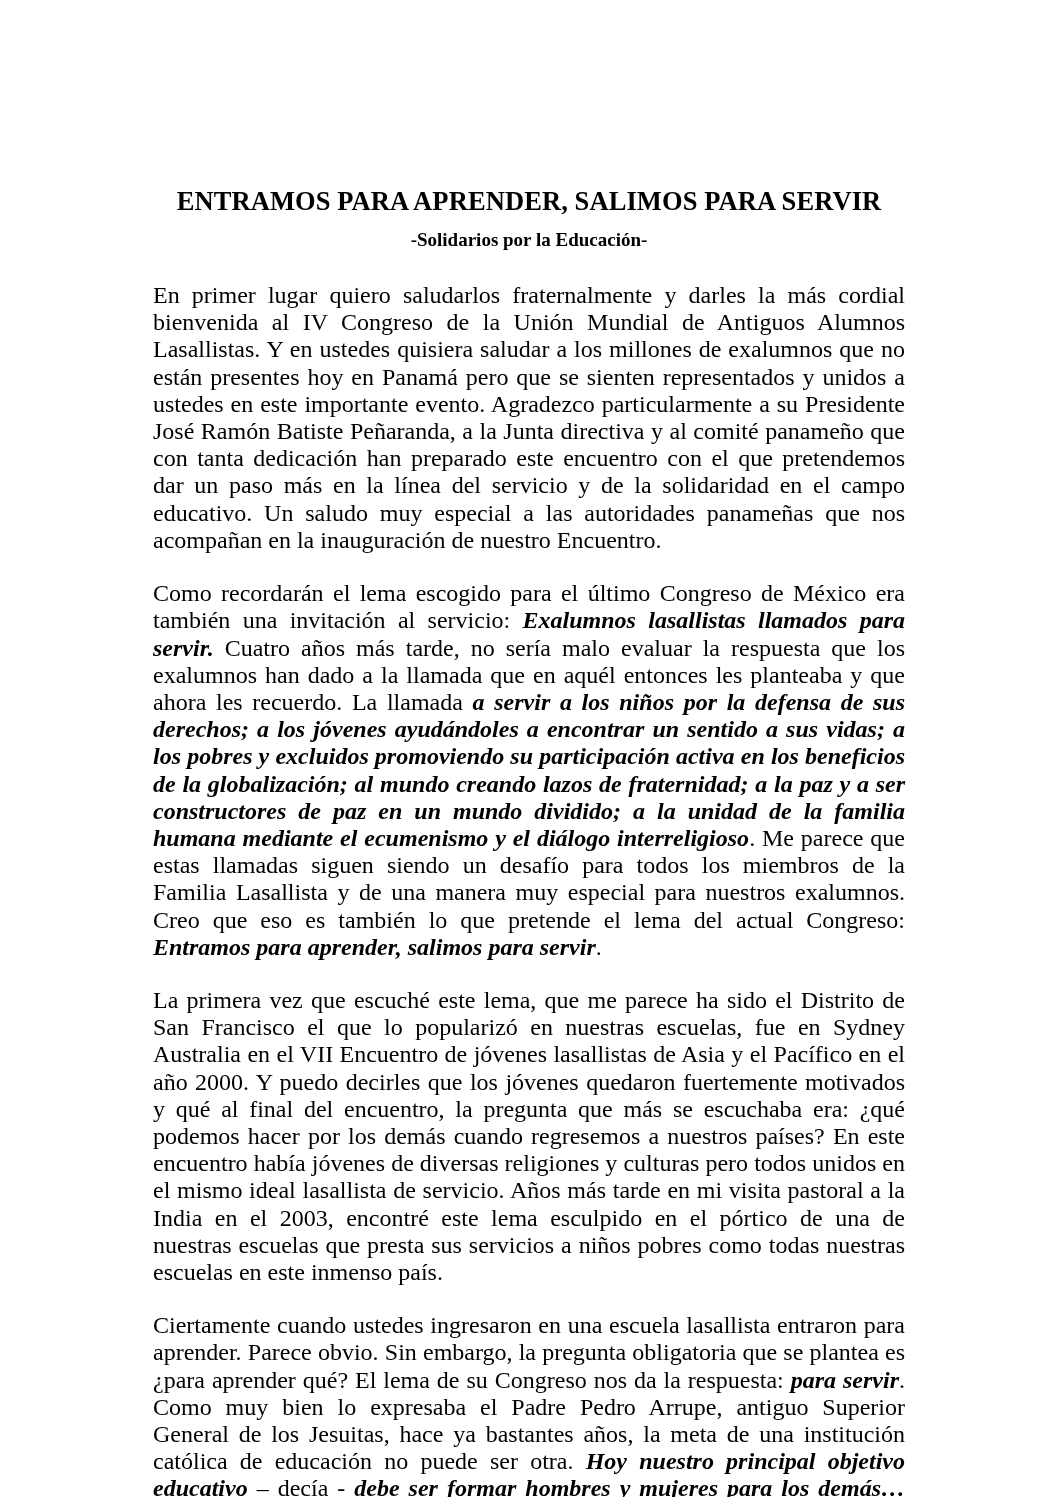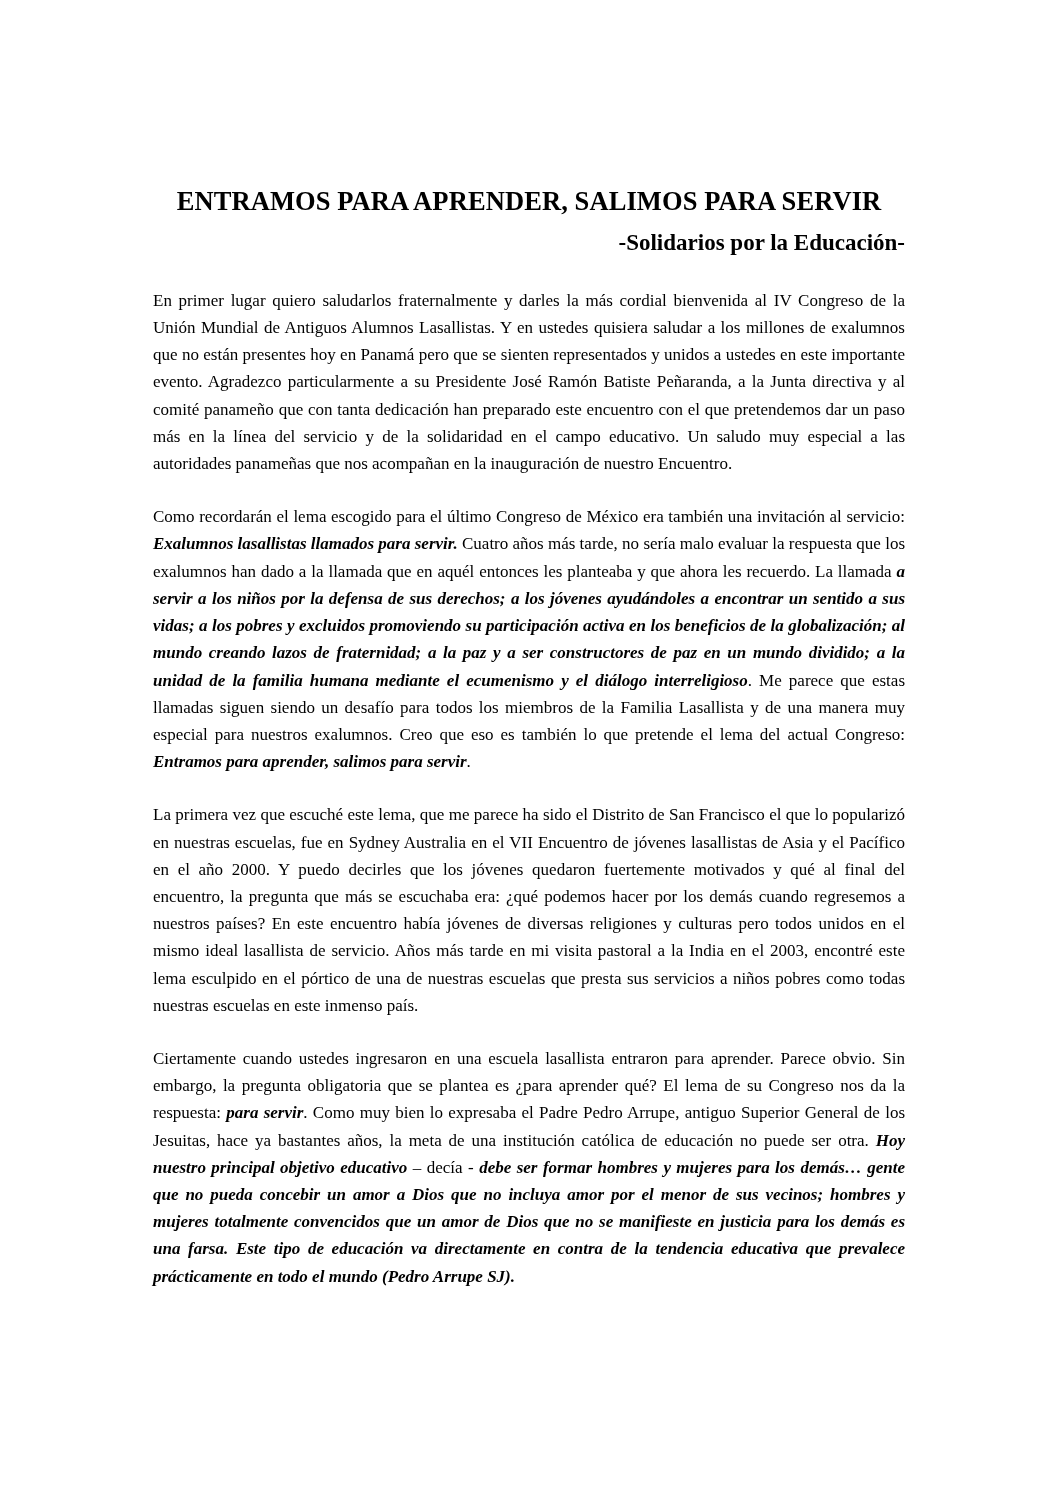--- a/index.html
+++ b/index.html
@@ -31,28 +31,28 @@
   .doc-title {
     font-size: 26.5px;
     font-weight: bold;
     text-align: center;
     letter-spacing: 0.1px;
     line-height: 1.18;
     margin: 0 0 4px 0;
     white-space: nowrap;
   }
   .doc-subtitle {
-    font-size: 23px;
+    font-size: 19px;
     font-weight: bold;
-    text-align: right;
+    text-align: center;
     line-height: 1.2;
     margin: 12px 0 30px 0;
   }
   p.para {
-    font-size: 17px;
+    font-size: 24px;
     line-height: 27.2px;
     text-align: justify;
     text-justify: inter-word;
     margin: 0 0 26px 0;
     -webkit-hyphens: none;
     hyphens: none;
   }
   p.para:last-child {
     margin-bottom: 0;
   }

